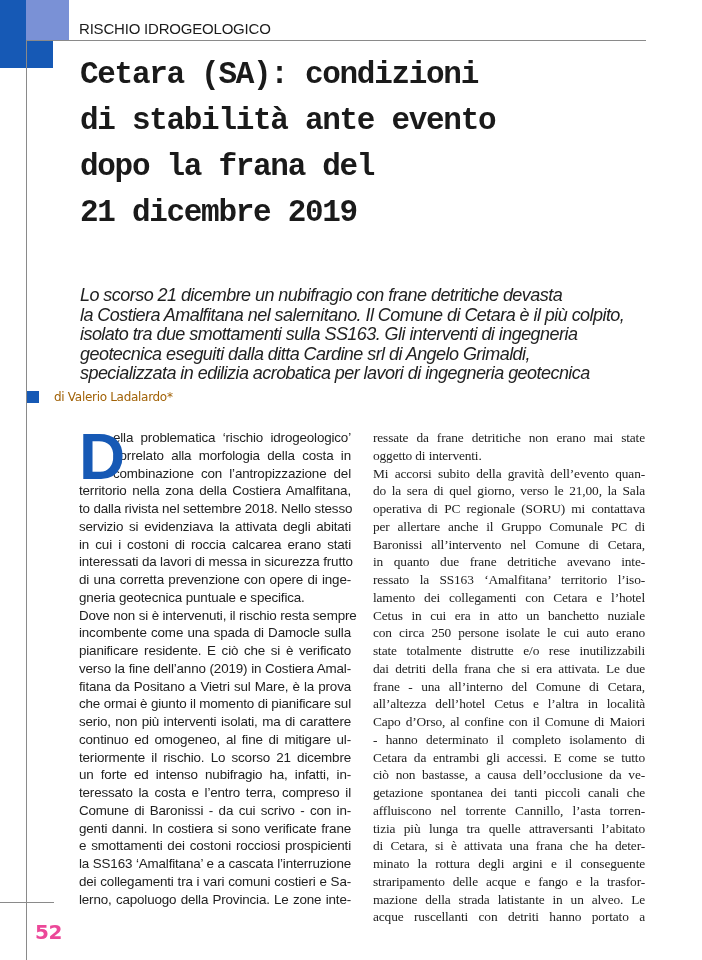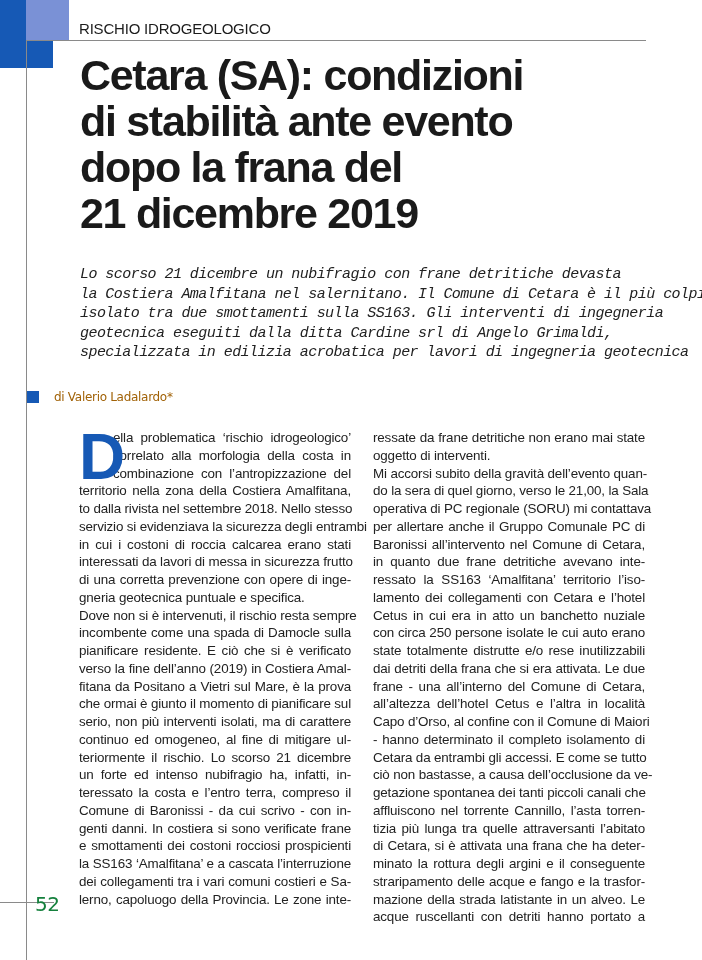--- a/index.html
+++ b/index.html
@@ -16,55 +16,55 @@
   .hline { position: absolute; left: 26px; top: 40px; width: 620px; height: 1px; background: #8a8a8a; }
   .pnum-line { position: absolute; left: 0; top: 902px; width: 54px; height: 1px; background: #8a8a8a; }
 
   .section {
     position: absolute; left: 79px; top: 20px;
     font-family: Liberation Sans, sans-serif; font-size: 15px; letter-spacing: -0.2px;
     color: #1b1b1b; white-space: nowrap;
   }
   .title {
     position: absolute; left: 80px; top: 52px; width: 600px;
-    font-family: Liberation Sans, sans-serif; font-weight: bold;
-    font-size: 43px; line-height: 46px; letter-spacing: -1.3px; color: #1a1a1a;
+    font-family: Liberation Mono, monospace; font-weight: bold;
+    font-size: 31px; line-height: 46px; letter-spacing: -1.3px; color: #1a1a1a;
   }
   .title div { white-space: nowrap; }
   .lead {
-    position: absolute; left: 80px; top: 265px; width: 600px;
-    font-family: Liberation Mono, monospace; font-style: italic;
-    font-size: 15px; line-height: 19.5px; letter-spacing: -0.55px; color: #222;
+    position: absolute; left: 80px; top: 286px; width: 600px;
+    font-family: Liberation Sans, sans-serif; font-style: italic;
+    font-size: 18px; line-height: 19.5px; letter-spacing: -0.55px; color: #222;
   }
   .lead div { white-space: nowrap; }
   .byline-sq { position: absolute; left: 27px; top: 391px; width: 12px; height: 12px; background: #1659b5; }
   .byline {
     position: absolute; left: 54px; top: 390px;
     font-size: 12px; letter-spacing: -0.3px; color: #a16207; white-space: nowrap;
   }
   .col {
     position: absolute; top: 429px; width: 272px;
     font-family: "Liberation Sans", sans-serif; font-size: 13.4px; line-height: 17.75px; color: #222;
   }
   .col-left { left: 79px; }
-  .col-right { left: 373px; }
+  .col-right { left: 373px; font-family: Liberation Serif, serif; }
   .line {
     display: block; height: 17.75px; white-space: nowrap;
     text-align: justify; text-align-last: justify; letter-spacing: -0.15px;
   }
   .line.last { text-align-last: left; }
   .line.indent { padding-left: 34px; }
   .dropcap {
     position: absolute; left: 0; top: 2px;
     font-family: "Liberation Sans", sans-serif; font-weight: bold;
     font-size: 64px; line-height: 52px; color: #1659b5;
   }
   .pagenum {
-    position: absolute; left: 35px; top: 892px;
-    font-size: 20px; color: #15803d; letter-spacing: -0.5px;
+    position: absolute; left: 35px; top: 920px;
+    font-size: 20px; color: #ec4899; letter-spacing: -0.5px; font-weight: bold;
   }
 </style>
 </head>
 <body>
 
 <div class="sq sq-a"></div>
 <div class="sq sq-b"></div>
 <div class="sq sq-c"></div>
 <div class="vline"></div>
 <div class="hline"></div>
@@ -90,21 +90,21 @@
 <div class="byline">di Valerio Ladalardo*</div>
 
 <div class="col col-left">
   <span class="dropcap">D</span>
   <div id="left-lines">
       <span class="line indent">ella problematica ‘rischio idrogeologico’</span>
       <span class="line indent">correlato alla morfologia della costa in</span>
       <span class="line indent">combinazione con l’antropizzazione del</span>
       <span class="line">territorio nella zona della Costiera Amalfitana,</span>
       <span class="line">to dalla rivista nel settembre 2018. Nello stesso</span>
-      <span class="line">servizio si evidenziava la sicurezza degli entrambi</span>
+      <span class="line">servizio si evidenziava la attivata degli abitati</span>
       <span class="line">in cui i costoni di roccia calcarea erano stati</span>
       <span class="line">interessati da lavori di messa in sicurezza frutto</span>
       <span class="line">di una corretta prevenzione con opere di inge-</span>
       <span class="line last">gneria geotecnica puntuale e specifica.</span>
       <span class="line">Dove non si è intervenuti, il rischio resta sempre</span>
       <span class="line">incombente come una spada di Damocle sulla</span>
       <span class="line">pianificare residente. E ciò che si è verificato</span>
       <span class="line">verso la fine dell’anno (2019) in Costiera Amal-</span>
       <span class="line">fitana da Positano a Vietri sul Mare, è la prova</span>
       <span class="line">che ormai è giunto il momento di pianificare sul</span>

